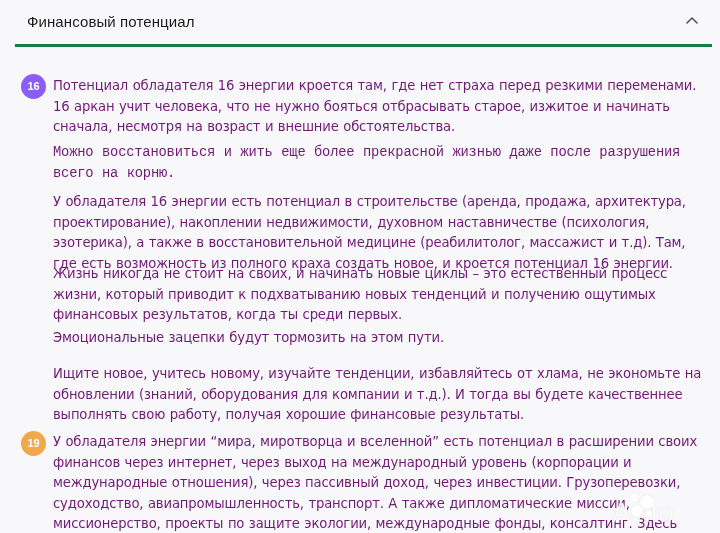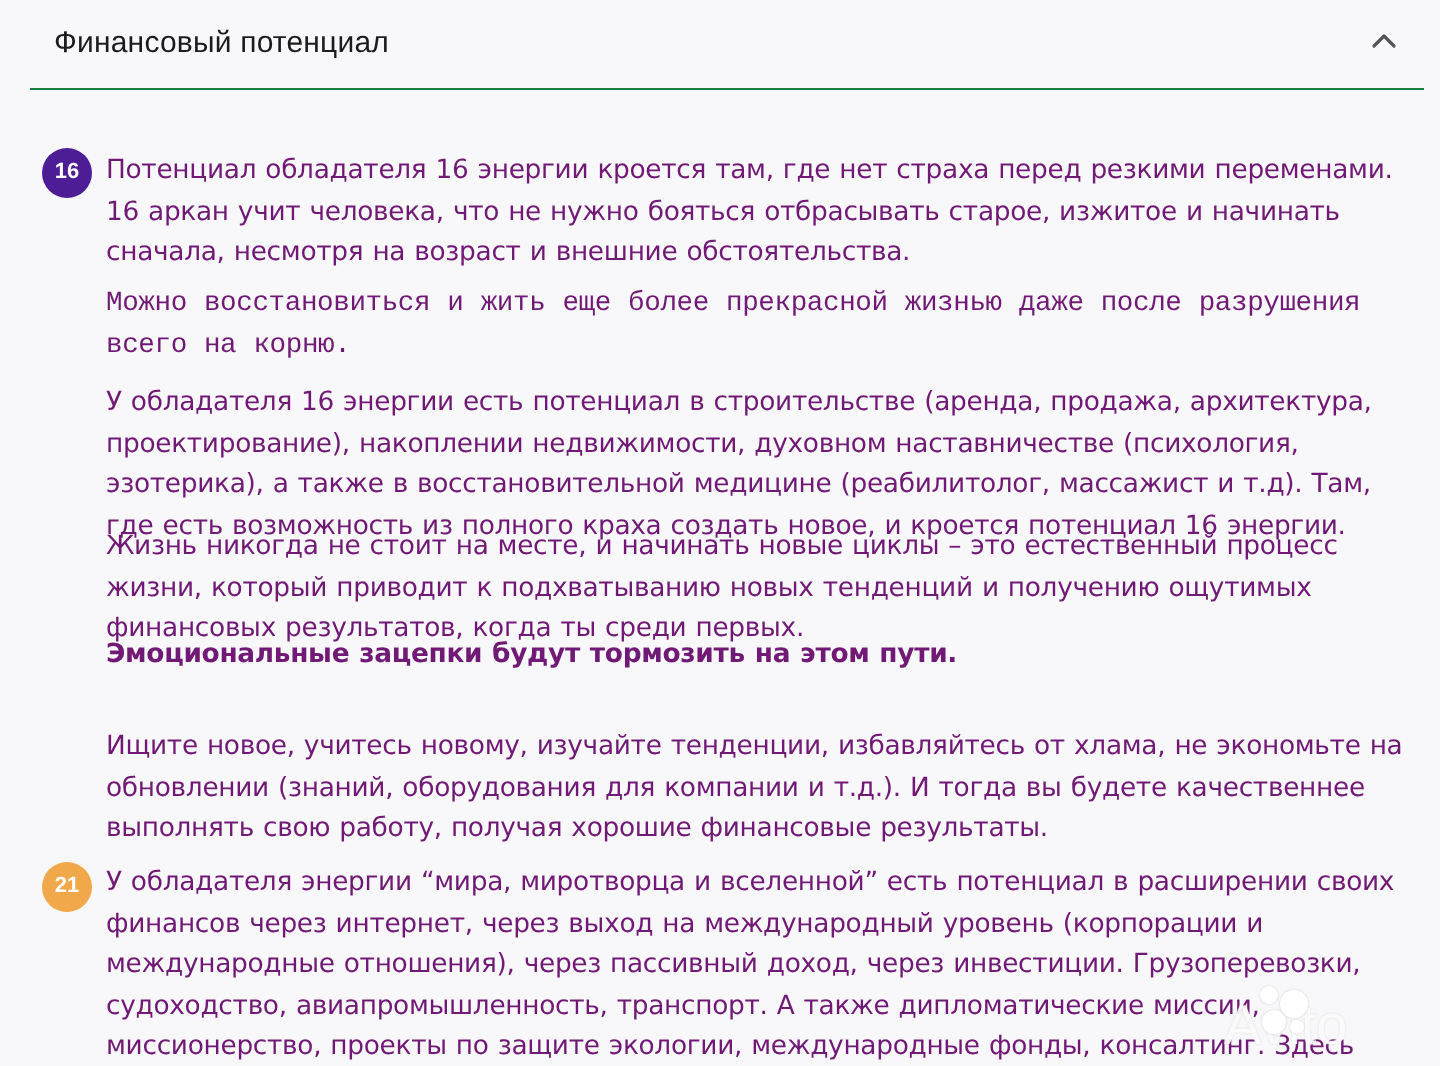--- a/index.html
+++ b/index.html
@@ -14,21 +14,21 @@
       font-family: "DejaVu Sans", sans-serif;
       color: #2b2b2b;
       position: relative;
     }
     .header {
       position: absolute;
       left: 15px;
       top: 0;
       width: 697px;
       height: 44px;
-      border-bottom: 1px solid #15803d;
+      border-bottom: 3px solid #15803d;
     }
     .header-title {
       position: absolute;
       left: 12px;
       top: 13px;
       font-family: "Liberation Sans", sans-serif;
       font-size: 15px;
       color: #1c1c1c;
       letter-spacing: 0.1px;
     }
@@ -46,21 +46,21 @@
       width: 25px;
       height: 25px;
       border-radius: 50%;
       color: #ffffff;
       font-family: "Liberation Sans", sans-serif;
       font-weight: bold;
       font-size: 11px;
       line-height: 25px;
       text-align: center;
     }
-    .badge-dark { background: #4c1d95; }
+    .badge-dark { background: #8b5cf6; }
     .badge-orange { background: #f0a84a; }
     .para {
       position: absolute;
       left: 53px;
       width: 660px;
       margin: 0;
       font-size: 13.2px;
       line-height: 20.5px;
       color: #701a75;
       letter-spacing: -0.15px;
@@ -105,25 +105,25 @@
   <svg class="chevron" viewBox="0 0 14 10">
     <polyline points="2,8 7,3 12,8" fill="none" stroke="#555" stroke-width="1.6" stroke-linecap="round" stroke-linejoin="round"></polyline>
   </svg>
 </div>
 
 <div class="badge badge-dark" style="top:74px;">16</div>
 
 <p class="para" style="top:76px;">Потенциал обладателя 16 энергии кроется там, где нет страха перед резкими переменами. 16 аркан учит человека, что не нужно бояться отбрасывать старое, изжитое и начинать сначала, несмотря на возраст и внешние обстоятельства.</p>
 <p class="para para-narrow" style="top:143px;">Можно восстановиться и жить еще более прекрасной жизнью даже после разрушения всего на корню.</p>
 <p class="para" style="top:192px; width:640px;">У обладателя 16 энергии есть потенциал в строительстве (аренда, продажа, архитектура, проектирование), накоплении недвижимости, духовном наставничестве (психология, эзотерика), а также в восстановительной медицине (реабилитолог, массажист и т.д). Там, где есть возможность из полного краха создать новое, и кроется потенциал 16 энергии.</p>
-<p class="para" style="top:264px; width:625px;">Жизнь никогда не стоит на месте, и начинать новые циклы – это естественный процесс жизни, который приводит к подхватыванию новых тенденций и получению ощутимых финансовых результатов, когда ты среди первых.</p>
-<p class="para" style="top:318px;font-weight:bold;">Эмоциональные зацепки будут тормозить на этом пути.</p>
+<p class="para" style="top:264px; width:625px;">Жизнь никогда не стоит на своих, и начинать новые циклы – это естественный процесс жизни, который приводит к подхватыванию новых тенденций и получению ощутимых финансовых результатов, когда ты среди первых.</p>
+<p class="para" style="top:328px;">Эмоциональные зацепки будут тормозить на этом пути.</p>
 <p class="para" style="top:364px; width:660px;">Ищите новое, учитесь новому, изучайте тенденции, избавляйтесь от хлама, не экономьте на обновлении (знаний, оборудования для компании и т.д.). И тогда вы будете качественнее выполнять свою работу, получая хорошие финансовые результаты.</p>
 
-<div class="badge badge-orange" style="top:431px;">21</div>
+<div class="badge badge-orange" style="top:431px;">19</div>
 
 <p class="para" style="top:432px; width:662px;">У обладателя энергии “мира, миротворца и вселенной” есть потенциал в расширении своих финансов через интернет, через выход на международный уровень (корпорации и международные отношения), через пассивный доход, через инвестиции. Грузоперевозки, судоходство, авиапромышленность, транспорт. А также дипломатические миссии, миссионерство, проекты по защите экологии, международные фонды, консалтинг. Здесь нельзя «плавать мелко». Важен масштаб.</p>
 
 <div class="watermark">
   <div class="wm-dots">
     <span style="left:0;top:0;width:9px;height:9px;"></span>
     <span style="left:10px;top:2px;width:14px;height:14px;"></span>
     <span style="left:1px;top:12px;width:12px;height:12px;"></span>
     <span style="left:15px;top:17px;width:7px;height:7px;"></span>
   </div>

